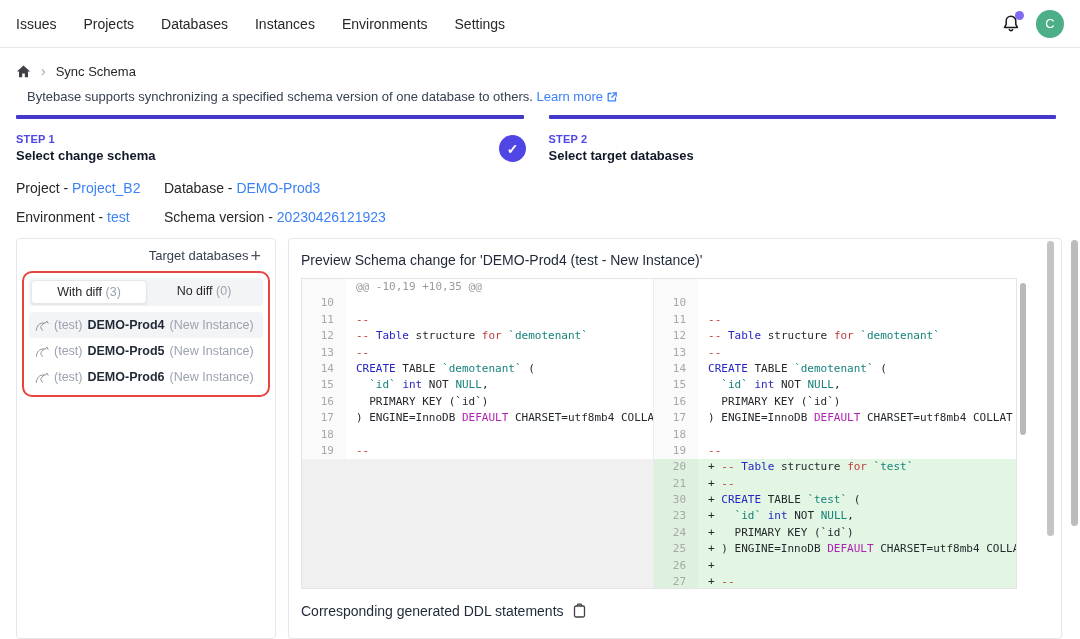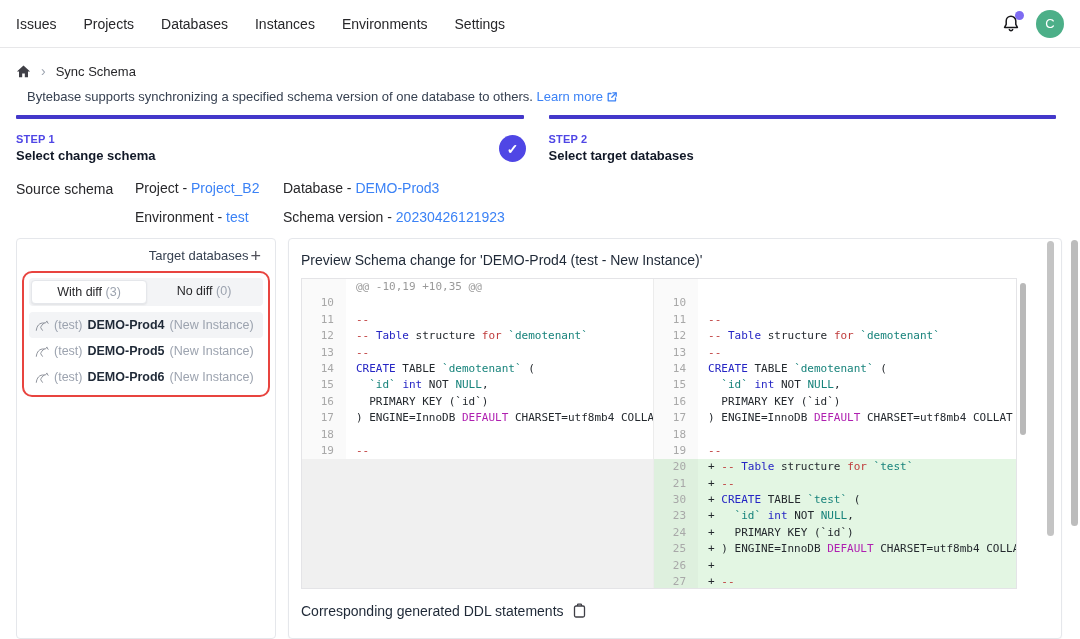--- a/index.html
+++ b/index.html
@@ -156,21 +156,20 @@
     </div>
     <div class="step">
       <div class="step-bar"></div>
       <div class="step-label">STEP 2</div>
       <div class="step-title">Select target databases</div>
     </div>
     <div class="step-check">✓</div>
   </div>
 
   <div class="source">
-    <div class="source-label">Source schema</div>
     <div class="source-grid" id="source-grid">
         <div class="field">Project - <a>Project_B2</a></div>
         <div class="field">Database - <a>DEMO-Prod3</a></div>
         <div class="field">Environment - <a>test</a></div>
         <div class="field">Schema version - <a>20230426121923</a></div>
       </div>
   </div>
 
   <aside class="target-panel">
     <div class="target-head">

